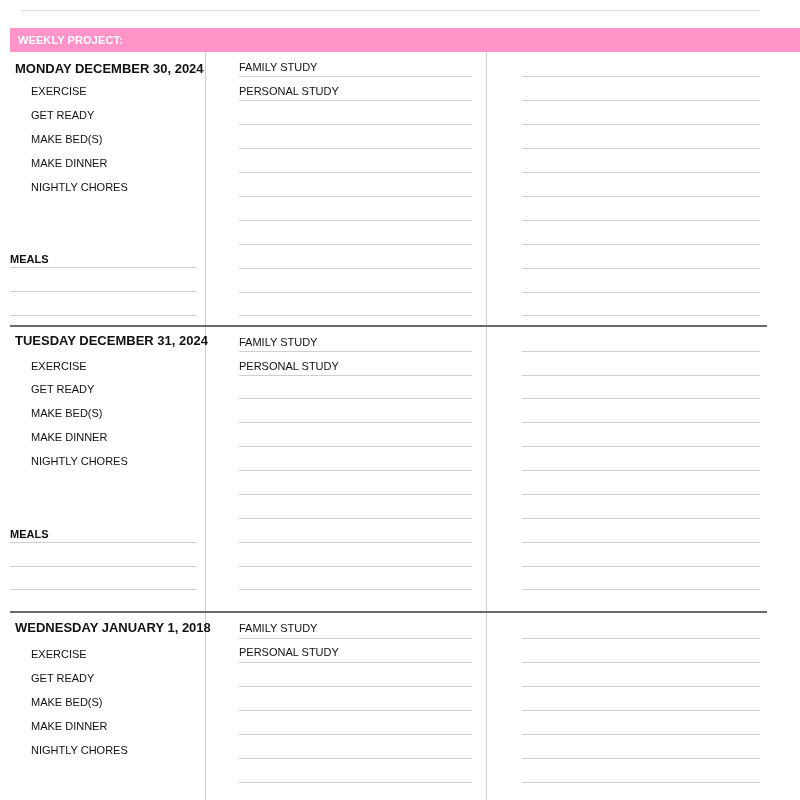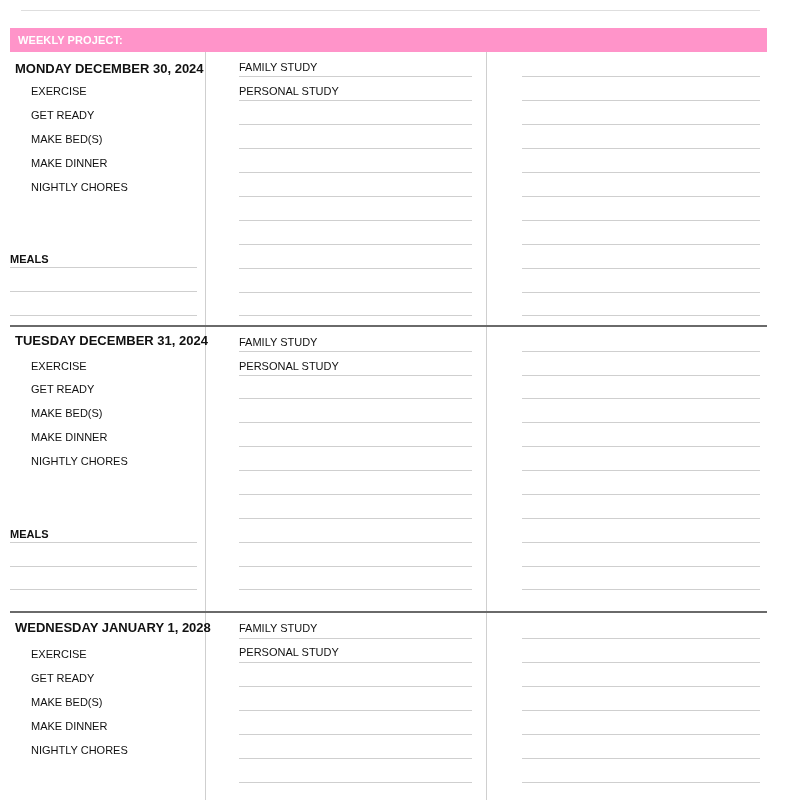--- a/index.html
+++ b/index.html
@@ -1,21 +1,21 @@
 <!DOCTYPE html>
 <html><head>
   <meta charset="utf-8">
   <style>
     html, body { margin: 0; padding: 0; background: #ffffff; }
     body { width: 800px; height: 800px; position: relative; overflow: hidden;
            font-family: "Liberation Sans", sans-serif; color: #111; }
     .topline { position: absolute; left: 21px; top: 10px; width: 739px; height: 0;
                border-top: 1px solid #dedede; }
     .banner { position: absolute; left: 10px; top: 28px; width: 757px; height: 24px;
-              background: #ff94c9; }
+              background: #ff94c9; padding-left: 34px; }
     .banner span { position: absolute; left: 8px; top: 6px; font-size: 11px; font-weight: bold;
                    color: #ffffff; letter-spacing: 0.1px; }
     .day { position: absolute; left: 0; width: 800px; }
     .vdiv { position: absolute; width: 0; border-left: 1px solid #cfcfcf; }
     .sep { position: absolute; left: 10px; width: 757px; height: 0; border-top: 2px solid #6a6a6a; }
     .date { position: absolute; left: 15px; font-size: 13px; font-weight: bold; color: #111; }
     .task { position: absolute; left: 31px; font-size: 11px; color: #111; }
     .meals { position: absolute; left: 10px; font-size: 11px; font-weight: bold; color: #111; }
     .mline { position: absolute; left: 10px; width: 187px; height: 0; border-top: 1px solid #cfcfcf; }
     .cline { position: absolute; left: 239px; width: 233px; height: 0; border-top: 1px solid #cfcfcf; }
@@ -118,21 +118,21 @@
   <div class="rline" style="top:239px;"></div>
   <div class="rline" style="top:262px;"></div>
 </div>
 
 <div class="sep" style="top:611px;"></div>
 
 <div class="day" style="top:613px; height:187px;">
   <div class="vdiv" style="left:205px; top:0; height:187px;"></div>
   <div class="vdiv" style="left:486px; top:0; height:187px;"></div>
 
-  <div class="date" style="top:7px;">WEDNESDAY JANUARY 1, 2028</div>
+  <div class="date" style="top:7px;">WEDNESDAY JANUARY 1, 2018</div>
   <div class="task" style="top:35px;">EXERCISE</div>
   <div class="task" style="top:59px;">GET READY</div>
   <div class="task" style="top:83px;">MAKE BED(S)</div>
   <div class="task" style="top:107px;">MAKE DINNER</div>
   <div class="task" style="top:131px;">NIGHTLY CHORES</div>
 
   <div class="clabel" style="top:9px;">FAMILY STUDY</div>
   <div class="clabel" style="top:33px;">PERSONAL STUDY</div>
   <div class="cline" style="top:25px;"></div>
   <div class="cline" style="top:49px;"></div>

